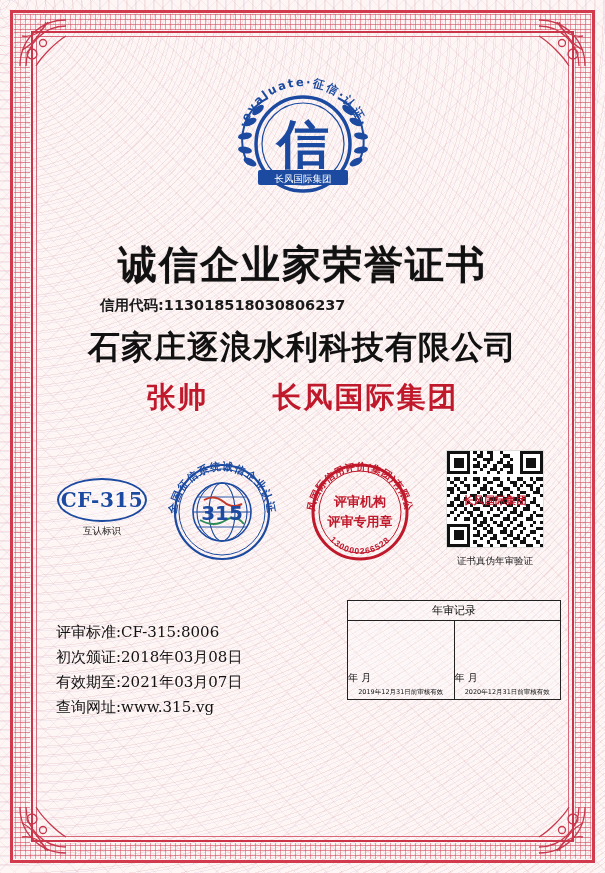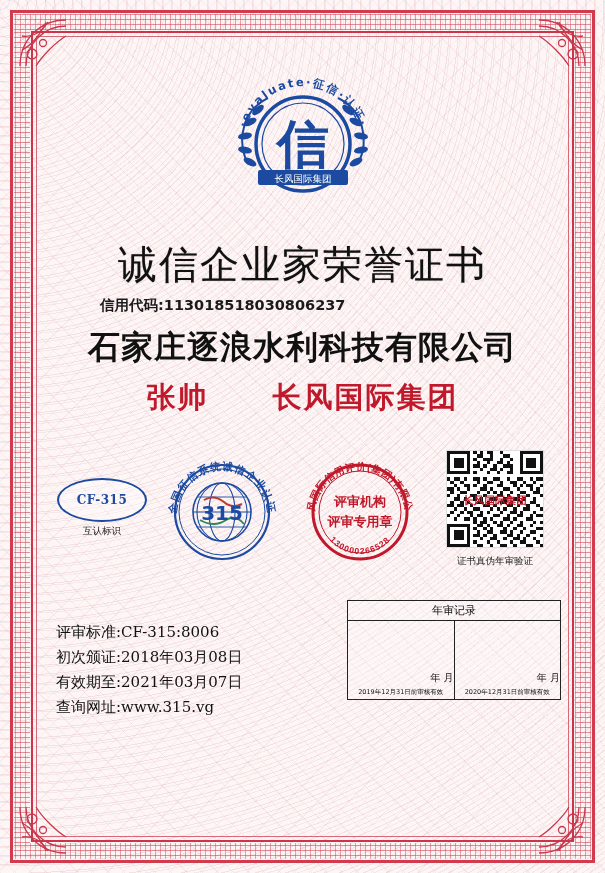--- a/index.html
+++ b/index.html
@@ -98,21 +98,21 @@
     text-align: center;
   }
 
   
   .main-title {
     position: absolute;
     top: 198px;
     left: 0; right: 0;
     text-align: center;
     font-family: "DejaVu Sans", sans-serif;
-    font-weight: normal;
+    font-weight: bold;
     font-size: 39px;
     letter-spacing: 2px;
     color: #111111;
     text-shadow: 0 0 1px rgba(0,0,0,0.35);
   }
   .credit-code {
     position: absolute;
     top: 256px;
     left: 0; right: 0;
     text-align: left;
@@ -176,21 +176,21 @@
     width: 86px;
     height: 40px;
     border: 2px solid #1b4aa0;
     border-radius: 50%;
     display: flex;
     align-items: center;
     justify-content: center;
     color: #1b4aa0;
     font-family: "DejaVu Serif", serif;
     font-weight: bold;
-    font-size: 12px;
+    font-size: 20px;
     letter-spacing: 0.5px;
     background: rgba(255,255,255,0.35);
     margin: 0 auto;
     text-align: center;
   }
 
   .seal-blue { left: 118px; top: 2px; width: 128px; }
   .seal-red  { left: 256px; top: 2px; width: 128px; }
 
   .qr-box {
@@ -244,21 +244,21 @@
   .annual-cell {
     flex: 1;
     position: relative;
     border-right: 1.5px solid #222;
   }
   .annual-cell:last-child { border-right: none; }
   .cell-ym {
     position: absolute;
     left: 0; right: 0;
     bottom: 14px;
-    text-align: right;
+    text-align: left;
     font-family: "DejaVu Sans", sans-serif;
     font-size: 10px;
     color: #111;
   }
   .cell-note {
     position: absolute;
     left: 0; right: 0;
     bottom: 2px;
     text-align: center;
     font-family: "DejaVu Sans", sans-serif;

